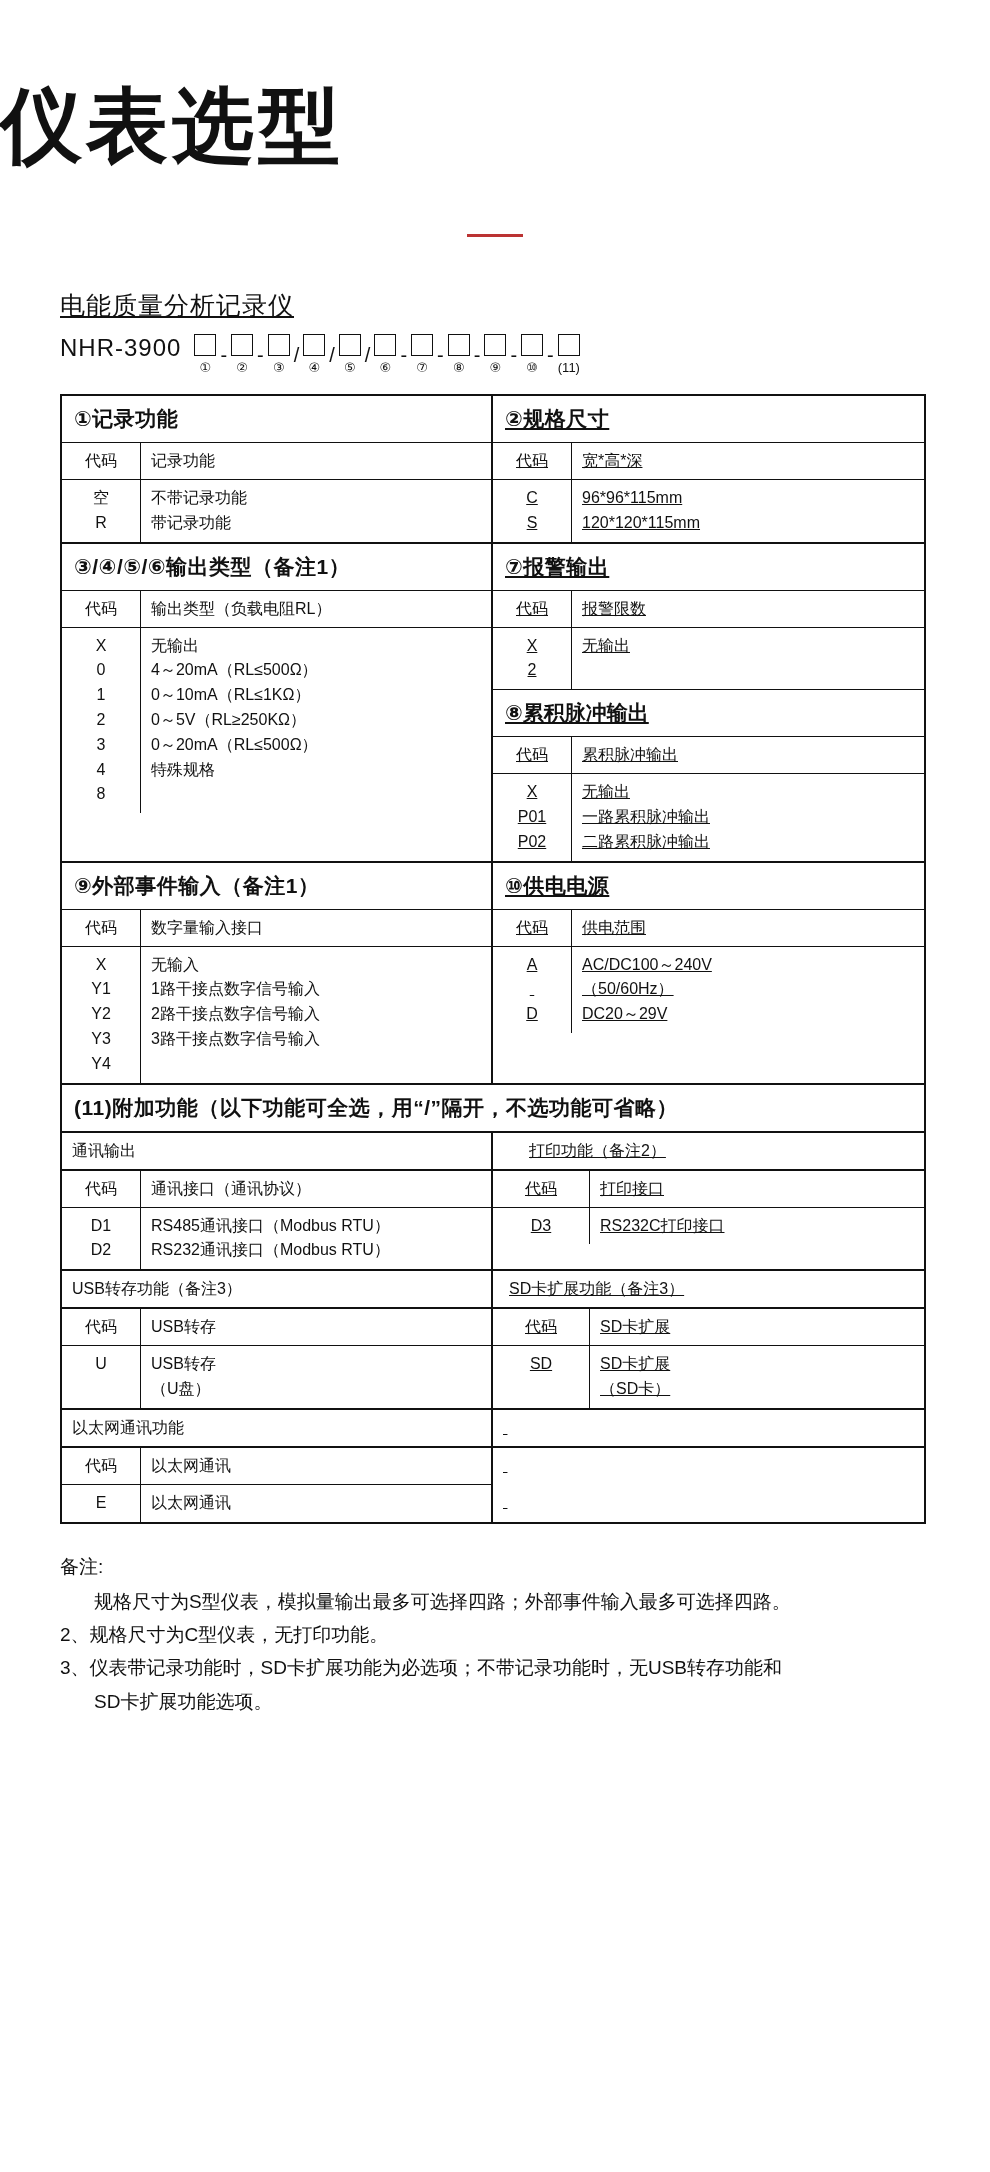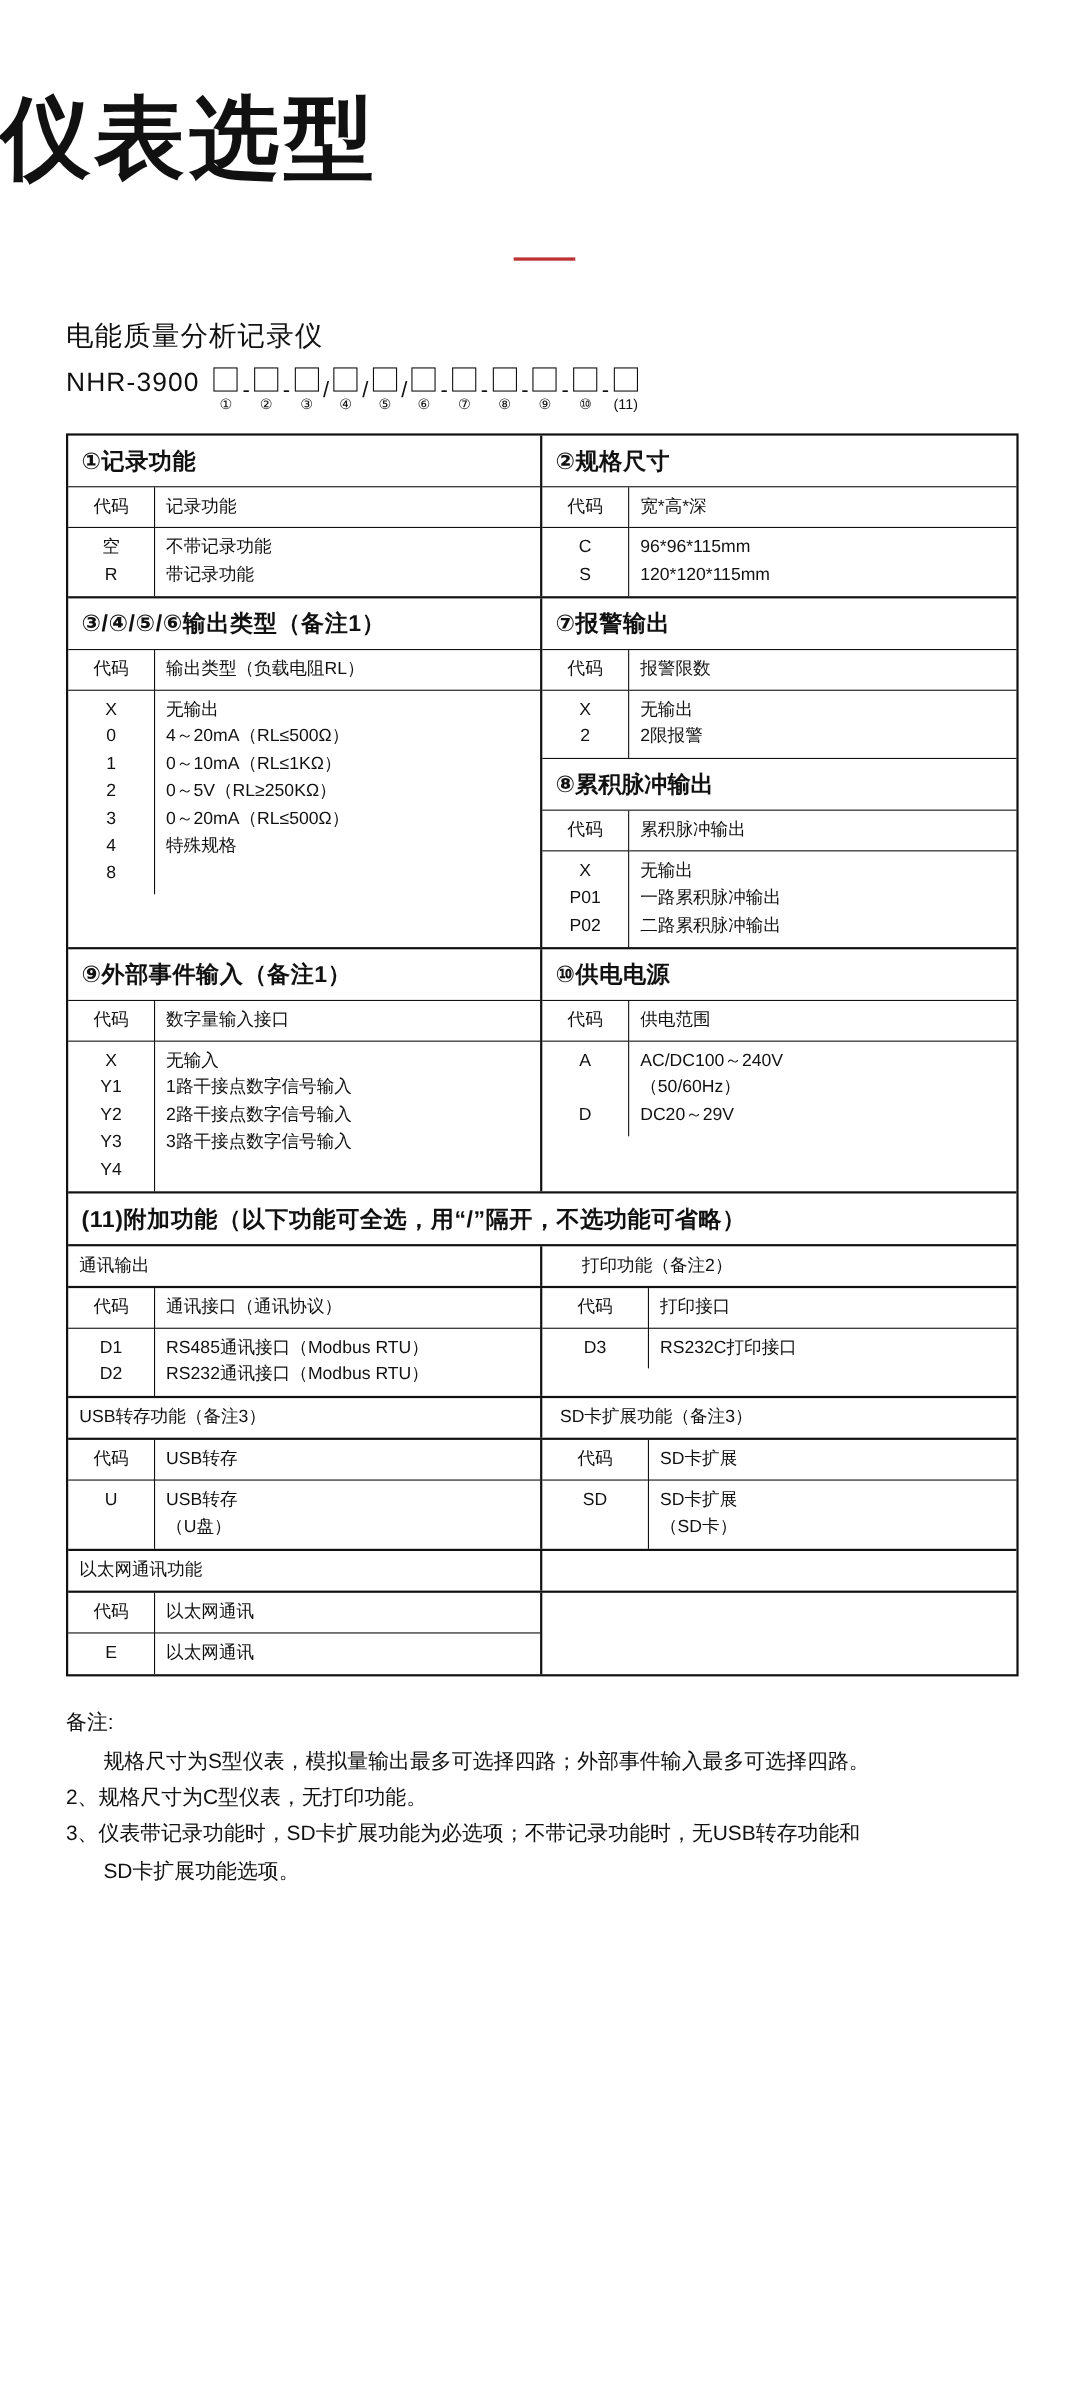--- a/index.html
+++ b/index.html
@@ -21,21 +21,21 @@
     margin-top:72px;
     margin-bottom:0;
     color:#111;
   }
   .title-rule{
     width:56px;height:3px;background:#b33;margin:52px auto 0 auto;
   }
 
   
   .model-block{margin:52px 0 0 60px;}
-  .model-name{font-size:25px;letter-spacing:1px;}
+  .model-name{font-size:25px;letter-spacing:1px;text-decoration:underline;}
   .model-code-row{
     display:flex;align-items:flex-end;margin-top:12px;
   }
   .model-prefix{font-size:24px;letter-spacing:1px;margin-right:12px;padding-bottom:12px;}
   .slots{display:flex;align-items:flex-end;}
   .slot{display:flex;flex-direction:column;align-items:center;margin:0 1px;}
   .slot .box{
     width:22px;height:22px;border:1.6px solid #111;box-sizing:border-box;
   }
   .slot .num{font-size:13px;margin-top:5px;line-height:1;}
@@ -52,21 +52,21 @@
   .bd-r{border-right:2px solid #111;}
   .bd-b{border-bottom:2px solid #111;}
   .hdr{
     font-size:21px;font-weight:bold;padding:9px 12px;letter-spacing:.5px;
   }
   .thin-b{border-bottom:1.6px solid #111;}
   ul.plain{margin:0;padding:0;list-style:none;}
   ul.plain li{line-height:1.55;}
 
   .half-l{width:50%;}
-  .half-r{width:50%;}
+  .half-r{width:50%;text-decoration:underline;}
 
   
   .sec-hdr{font-size:21px;font-weight:bold;padding:9px 12px;}
   .two{display:flex;}
   .lbl-col{width:78px;text-align:center;border-right:1.6px solid #111;}
   .val-col{flex:1;}
   .pad{padding:6px 10px;font-size:16px;line-height:1.5;}
   .pad.c{text-align:center;}
 
   
@@ -240,21 +240,20 @@
                   <li>X</li>
                   <li>2</li>
                 </ul>
             </div>
           </div>
           <div class="val-col">
             <div class="pad thin-b">报警限数</div>
             <div class="pad">
               <ul class="plain" id="alarm-values">
                   <li>无输出</li>
-                  <li>2限报警</li>
                 </ul>
             </div>
           </div>
         </div>
         <div class="sec-hdr thin-b">⑧累积脉冲输出</div>
         <div class="two">
           <div class="lbl-col">
             <div class="pad c thin-b">代码</div>
             <div class="pad c">
               <ul class="plain" id="pulse-codes">

